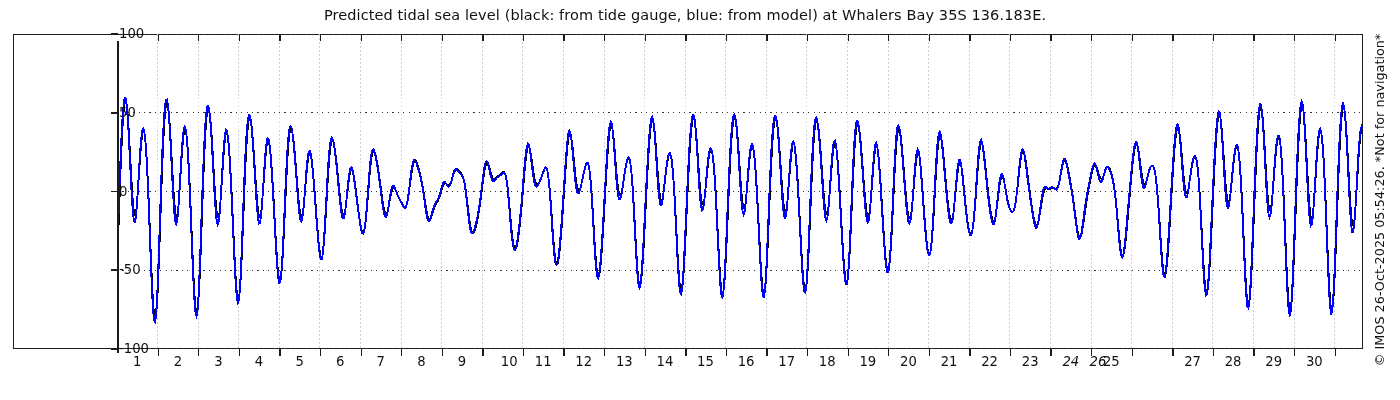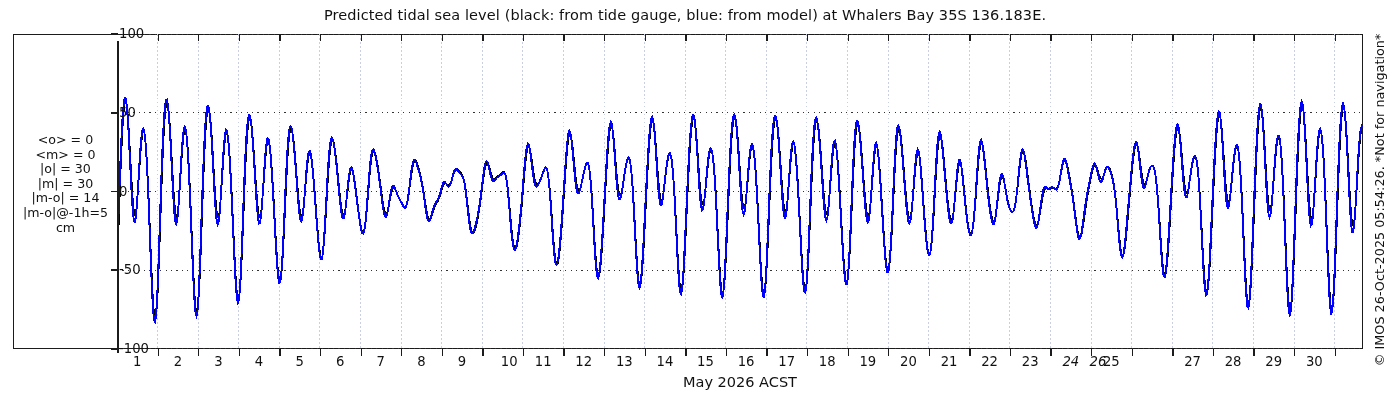--- a/index.html
+++ b/index.html
@@ -146,29 +146,20 @@
 </style>
 </head>
 <body>
 
 <div id="root">
 
   <div id="chart-title">Predicted tidal sea level (black: from tide gauge, blue: from model) at Whalers Bay 35S 136.183E.</div>
 
   <div id="outer-frame"></div>
 
-  <div id="stats-block">
-    <div>&lt;o&gt; = 0</div>
-    <div>&lt;m&gt; = 0</div>
-    <div>|o| = 30</div>
-    <div>|m| = 30</div>
-    <div>|m-o| = 14</div>
-    <div>|m-o|@-1h=5</div>
-    <div>cm</div>
-  </div>
 
   <div id="plot-area">
     <svg id="plot-svg" viewBox="0 0 1246 315" preserveAspectRatio="none" shape-rendering="crispEdges">
       <g id="vgrid-group">
           <line x1="40.586319218241044" x2="40.586319218241044" y1="0" y2="315" stroke="#c9cee0" stroke-width="1" stroke-dasharray="1.5 2.5"></line>
           <line x1="81.17263843648209" x2="81.17263843648209" y1="0" y2="315" stroke="#c9cee0" stroke-width="1" stroke-dasharray="1.5 2.5"></line>
           <line x1="121.75895765472313" x2="121.75895765472313" y1="0" y2="315" stroke="#c9cee0" stroke-width="1" stroke-dasharray="1.5 2.5"></line>
           <line x1="162.34527687296418" x2="162.34527687296418" y1="0" y2="315" stroke="#c9cee0" stroke-width="1" stroke-dasharray="1.5 2.5"></line>
           <line x1="202.93159609120522" x2="202.93159609120522" y1="0" y2="315" stroke="#c9cee0" stroke-width="1" stroke-dasharray="1.5 2.5"></line>
           <line x1="243.51791530944627" x2="243.51791530944627" y1="0" y2="315" stroke="#c9cee0" stroke-width="1" stroke-dasharray="1.5 2.5"></line>
@@ -309,17 +300,16 @@
       <div class="xtick-mark-top" style="left: 1253.42px;"></div>
       <div class="xtick-label" style="left: 1233.12px;">28</div>
       <div class="xtick-mark" style="left: 1294px;"></div>
       <div class="xtick-mark-top" style="left: 1294px;"></div>
       <div class="xtick-label" style="left: 1273.71px;">29</div>
       <div class="xtick-mark" style="left: 1334.59px;"></div>
       <div class="xtick-mark-top" style="left: 1334.59px;"></div>
       <div class="xtick-label" style="left: 1314.3px;">30</div>
     </div>
 
-  <div id="x-axis-title">May 2026 ACST</div>
 
   <div id="copyright">© IMOS 26-Oct-2025 05:54:26. *Not for navigation*</div>
 
 </div>
 
 </body></html>

